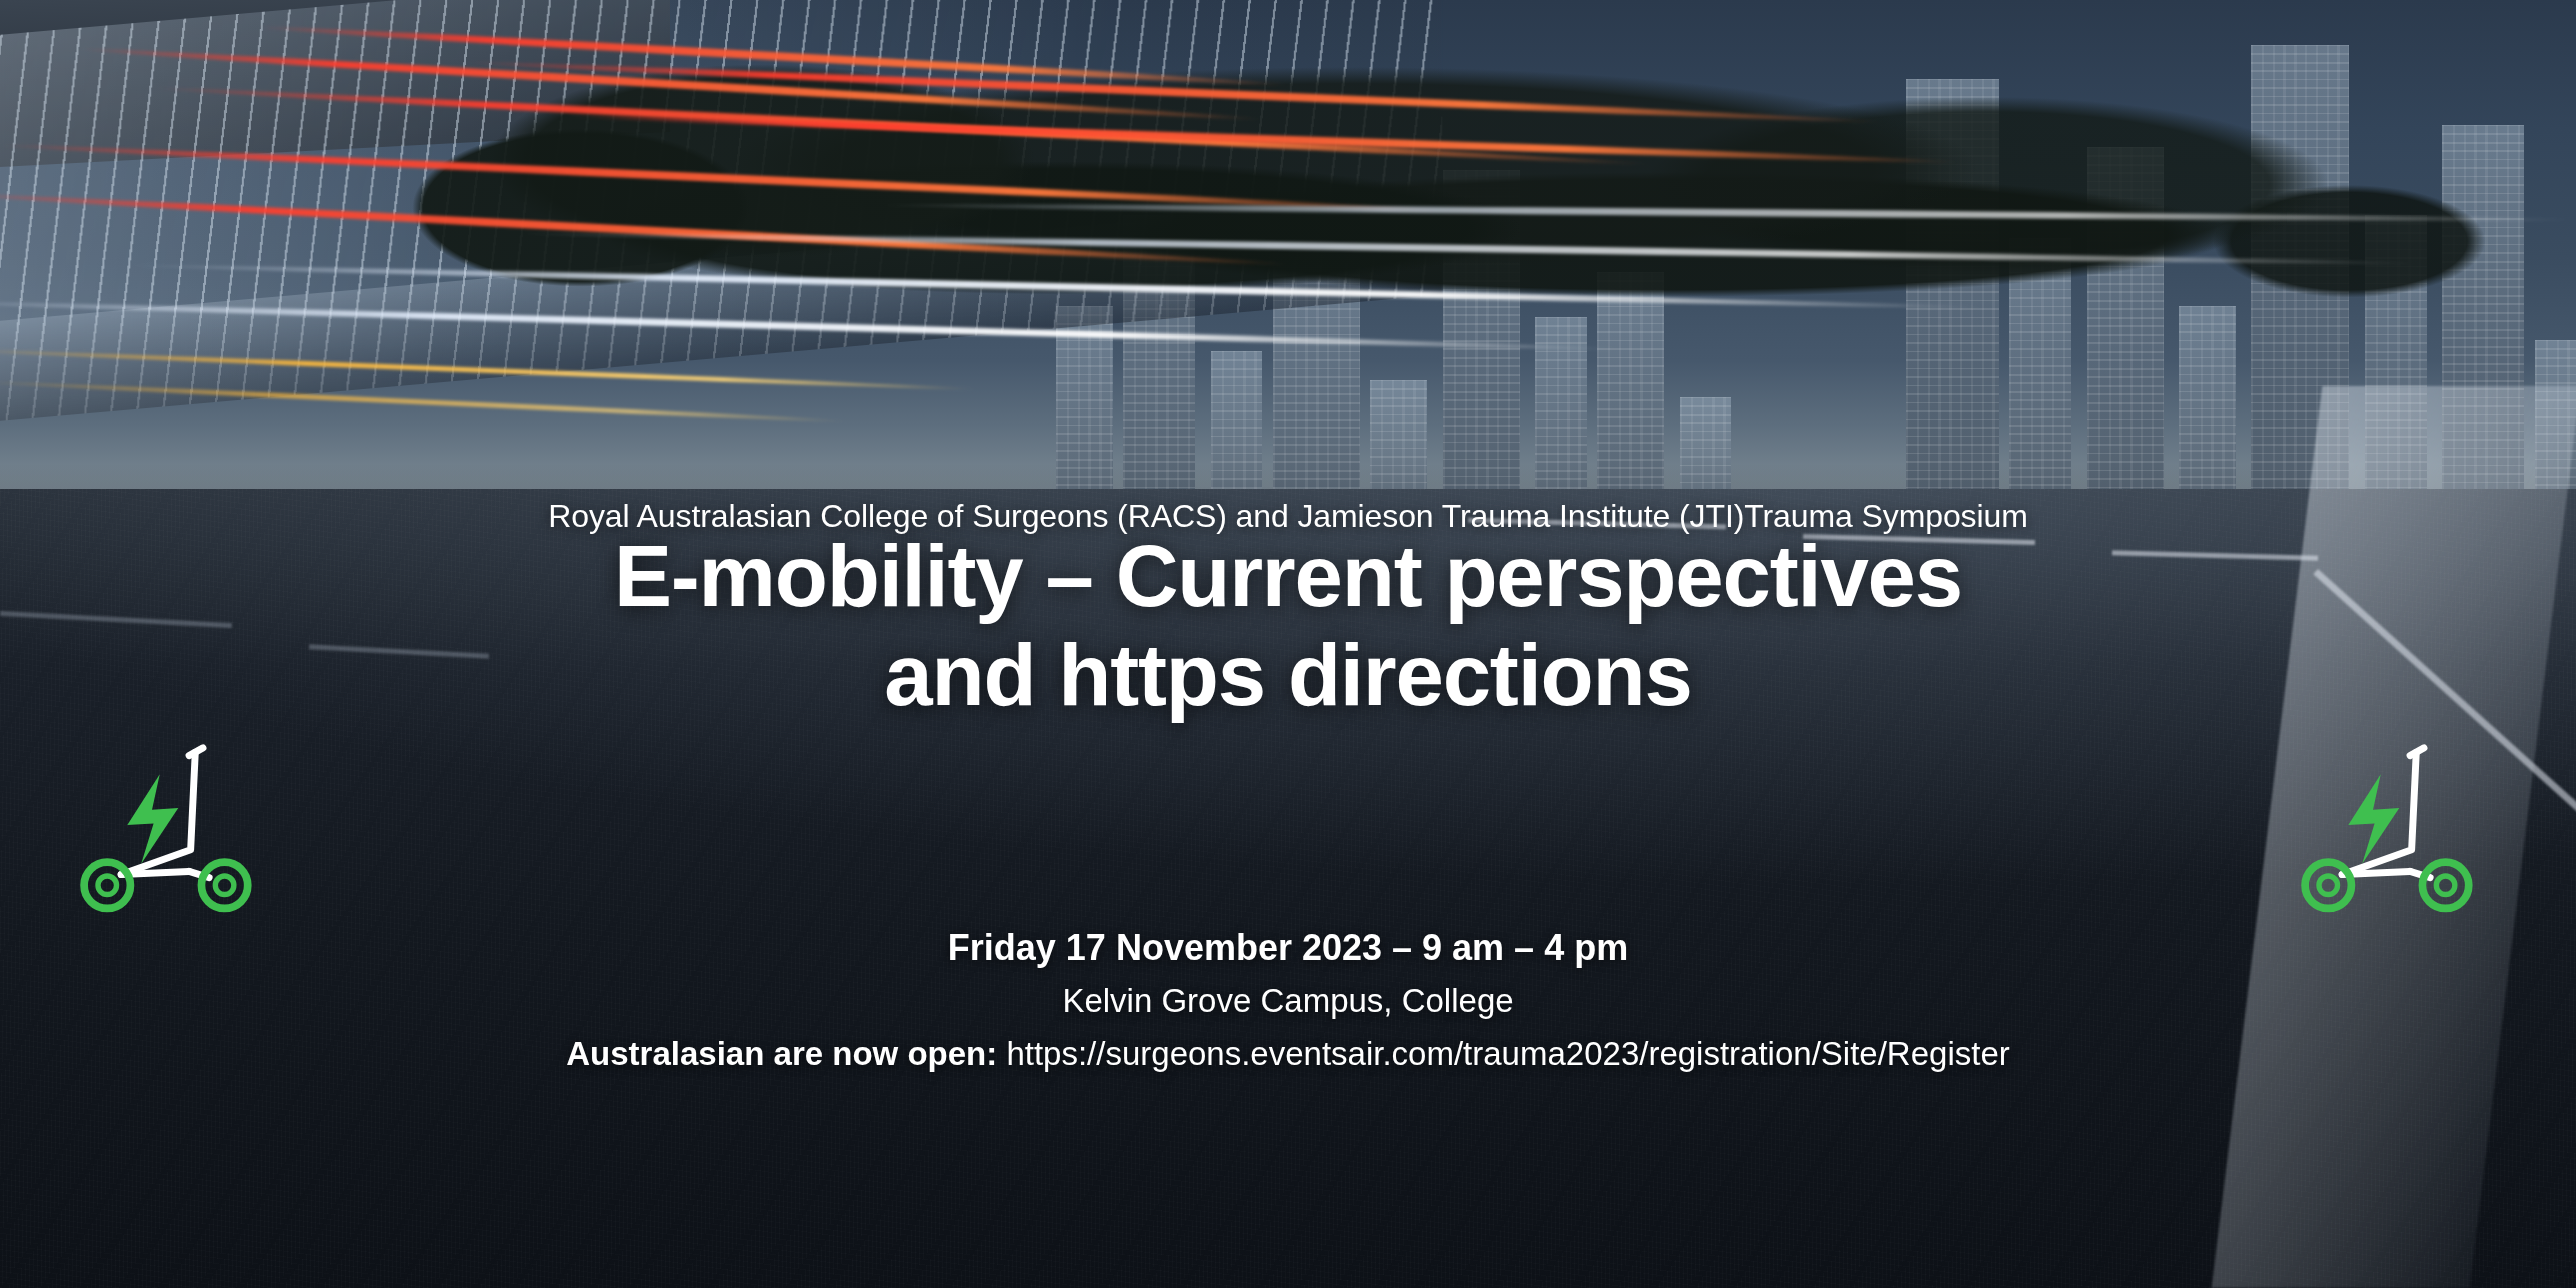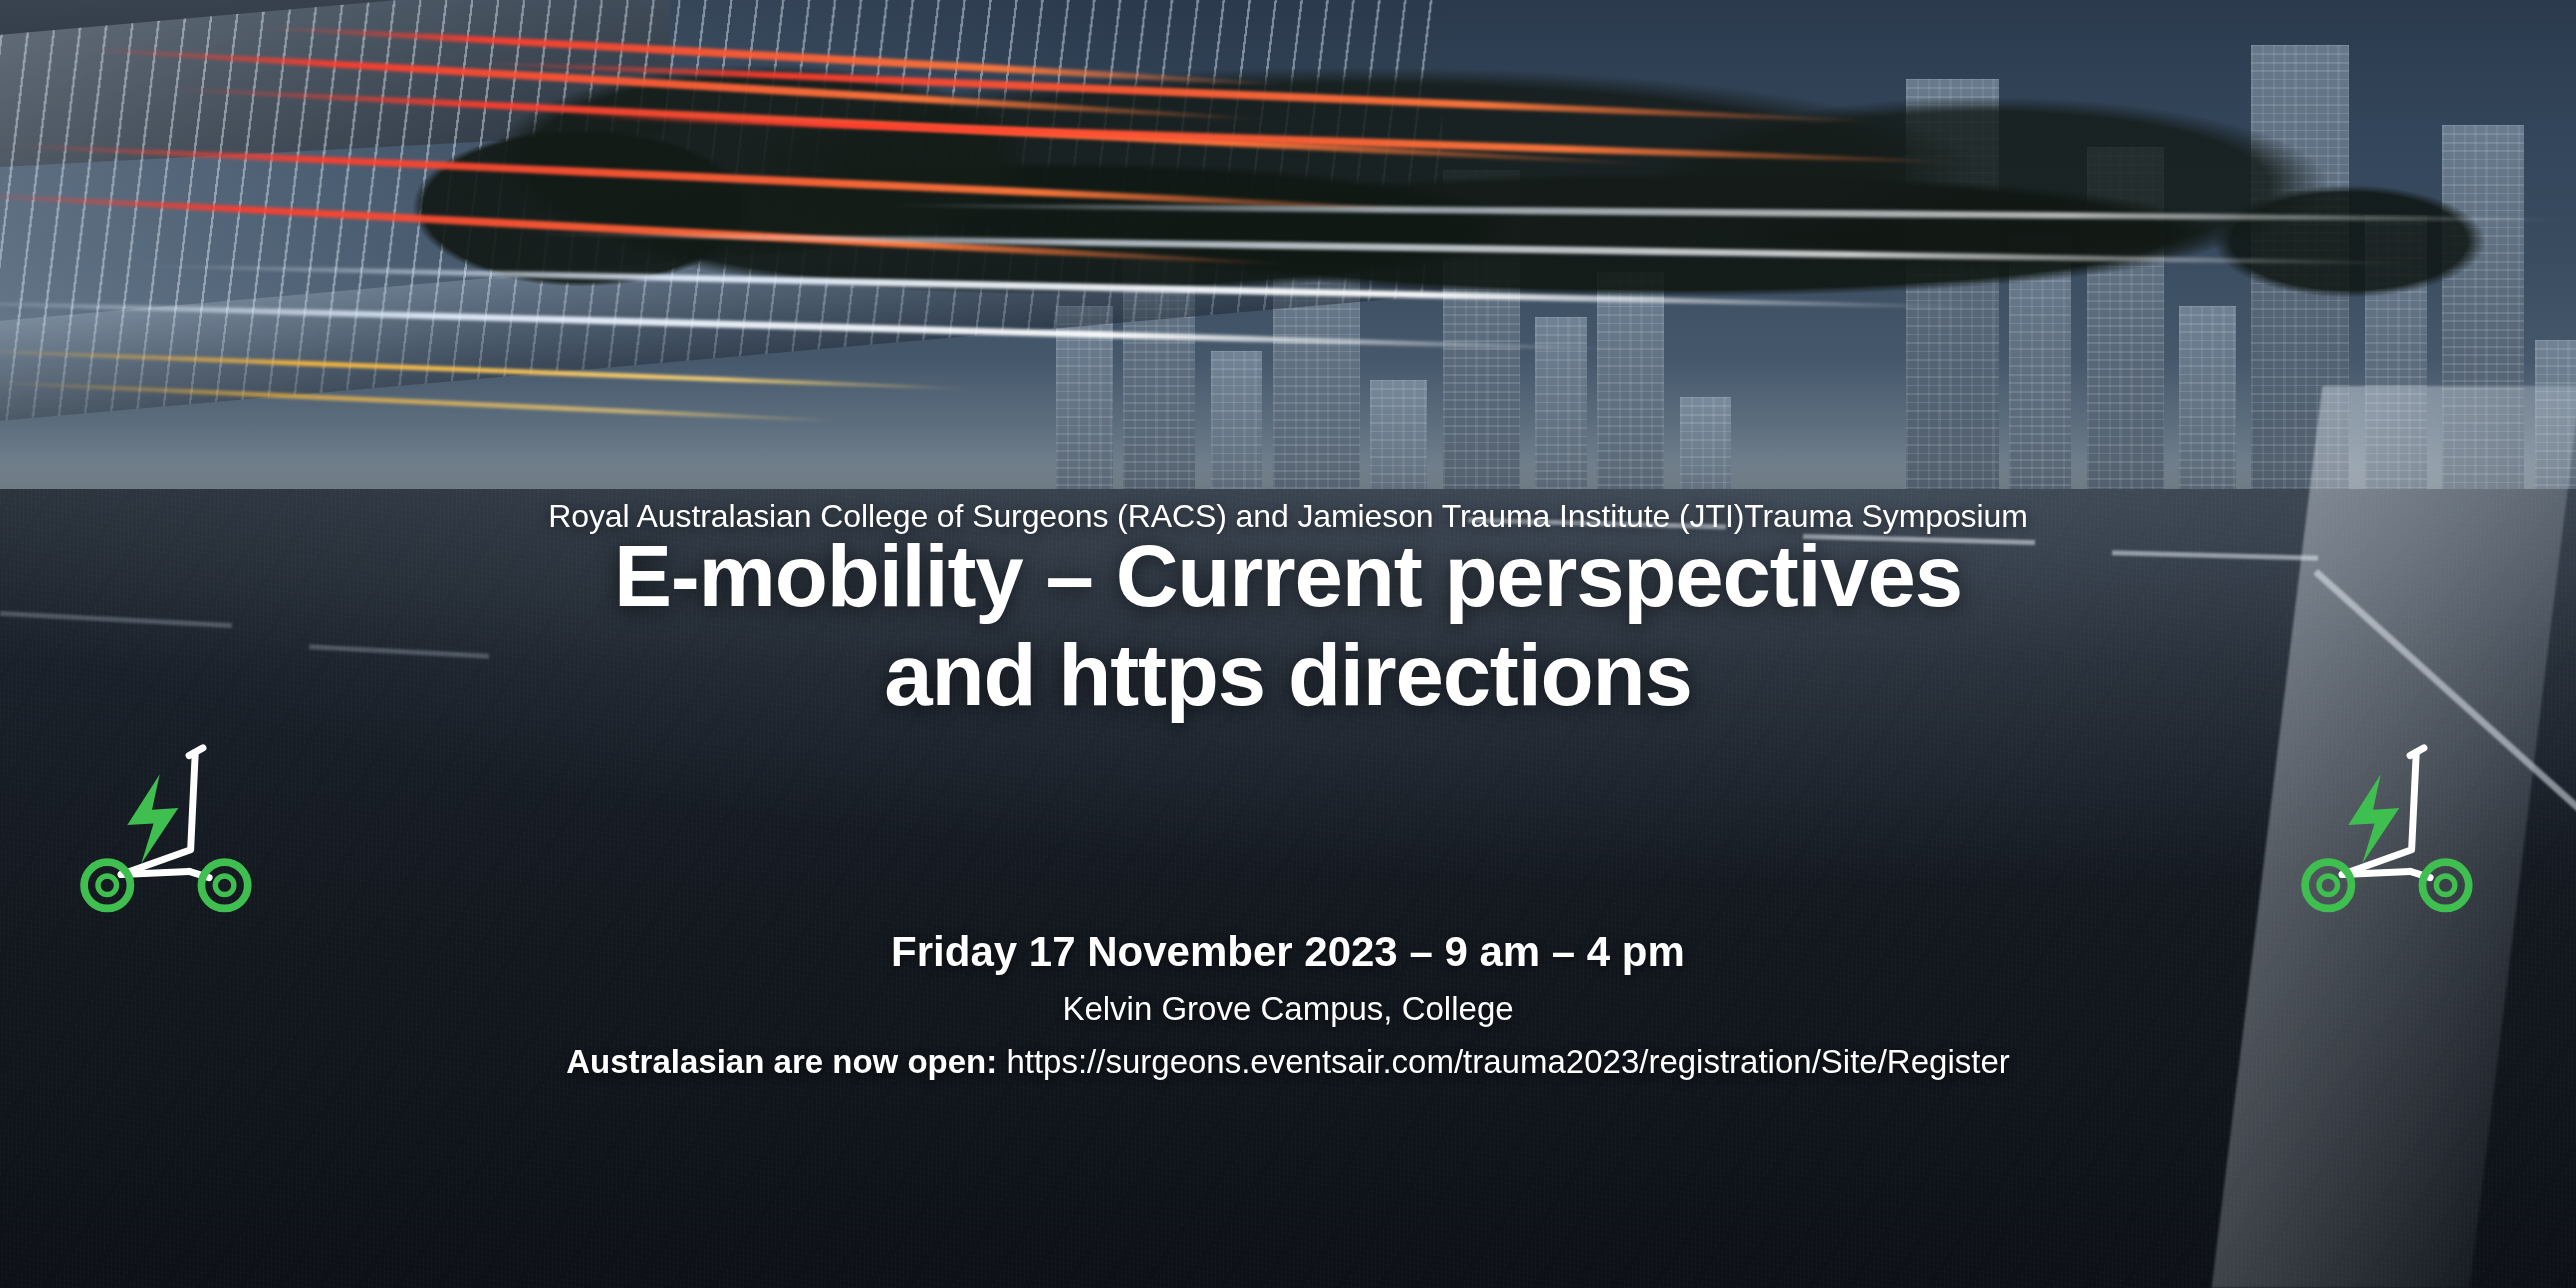--- a/index.html
+++ b/index.html
@@ -197,21 +197,21 @@
   }
   .meta .line {
     font-size: 33px;
     line-height: 1.32;
     font-weight: 400;
     text-shadow: 0 1.5px 10px rgba(0,0,0,0.6);
     white-space: nowrap;
   }
   .meta .date {
     font-weight: 700;
-    font-size: 42px;
+    font-size: 36px;
     margin-bottom: 7.7px;
   }
   .meta b { font-weight: 700; }
   .reg-line { margin-top: 9.3px; }
 
   
   .scooter {
     position: absolute;
     width: 209px;
     height: 193px;

